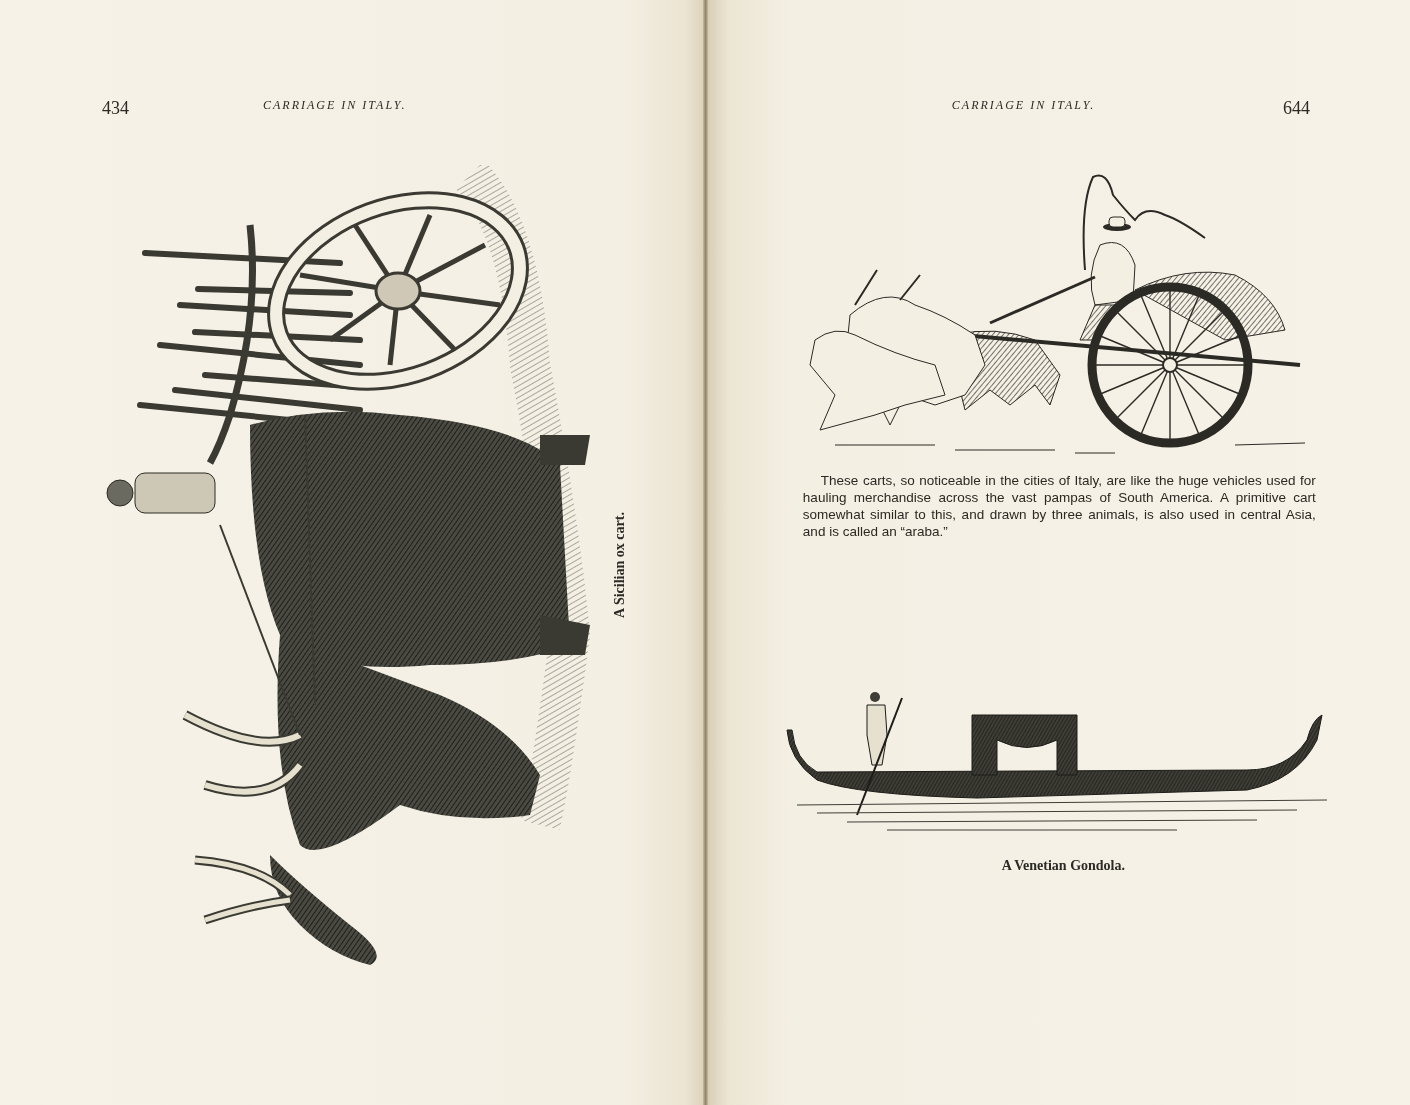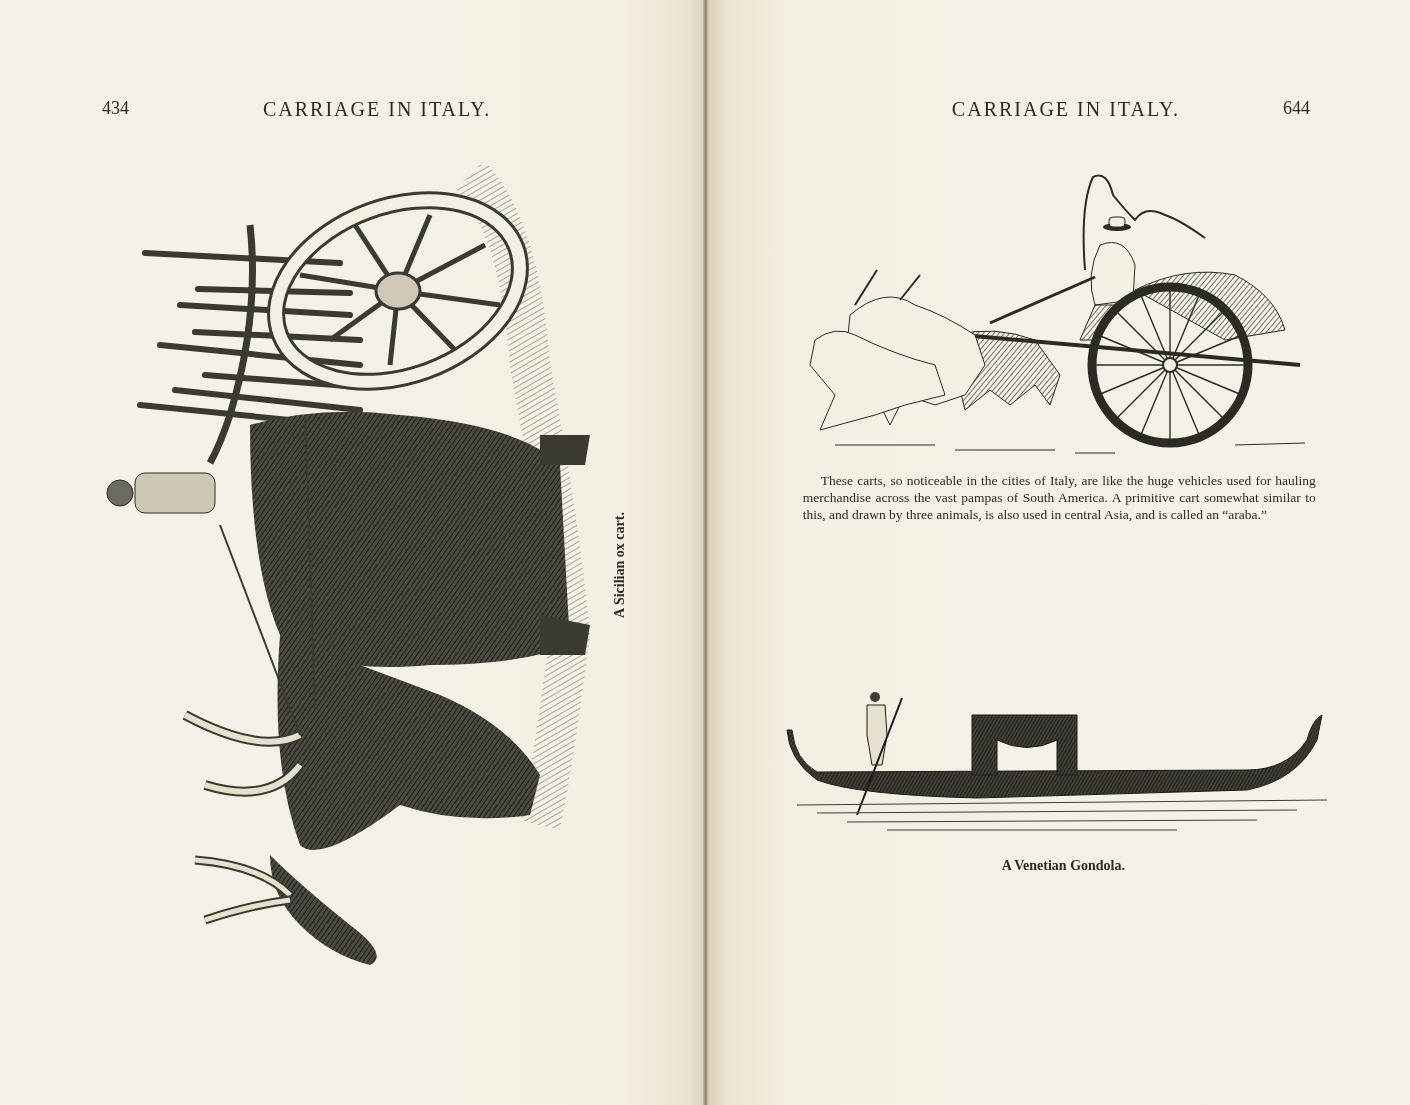--- a/index.html
+++ b/index.html
@@ -19,41 +19,41 @@
   .page.left { width: 707px; background: linear-gradient(to right, #f6f2e8 0%, #f4efe3 88%, #ebe4d2 97%, #d9cfb7 100%); }
   .page.right { width: 703px; background: linear-gradient(to right, #d8ceb6 0%, #ece5d3 3%, #f4efe3 12%, #f6f2e8 100%); }
   .gutter {
     position: absolute; left: 703px; top: 0; width: 6px; height: 1105px;
     background: linear-gradient(to right, #c7bb9c, #8f8469 45%, #b4a98c 70%, #e2dac6);
   }
   .running-head {
     position: absolute; top: 98px; font-size: 17px; letter-spacing: 1px;
   }
   .page-num { position: absolute; top: 98px; font-size: 18px; }
-  .title-italic { letter-spacing: 2px; font-size: 20px; }
+  .title-italic { font-style: italic; letter-spacing: 2px; font-size: 12px; }
   .left .page-num { left: 102px; }
   .left .running-head { left: 263px; }
   .right .page-num { right: 100px; }
   .right .running-head { left: 245px; }
 
   .fig { position: absolute; }
   .ox-fig { left: 100px; top: 165px; width: 500px; height: 810px; }
   .ox-caption {
     position: absolute; left: 605px; top: 500px; width: 30px; height: 130px;
     font-size: 14px; font-weight: bold;
   }
   .ox-caption span {
     position: absolute; left: 50%; top: 50%;
     transform: translate(-50%, -50%) rotate(-90deg);
     white-space: nowrap;
   }
   .cart-fig { left: 88px; top: 165px; width: 530px; height: 300px; }
   .cart-text {
     position: absolute; left: 96px; top: 472px; width: 513px;
-    font-family: Liberation Serif, serif; font-size: 13.5px; line-height: 17px;
+    font-family: Liberation Sans, sans-serif; font-size: 13.5px; line-height: 17px;
     text-align: justify; color: #2a2923;
   }
   .cart-text p { margin: 0; text-indent: 18px; }
   .gondola-fig { left: 70px; top: 680px; width: 560px; height: 165px; }
   .gondola-caption {
     position: absolute; left: 0; width: 703px; top: 858px; text-align: center;
     font-size: 14px; font-weight: bold; padding-left: 5px;
   }
 </style>
 </head>

